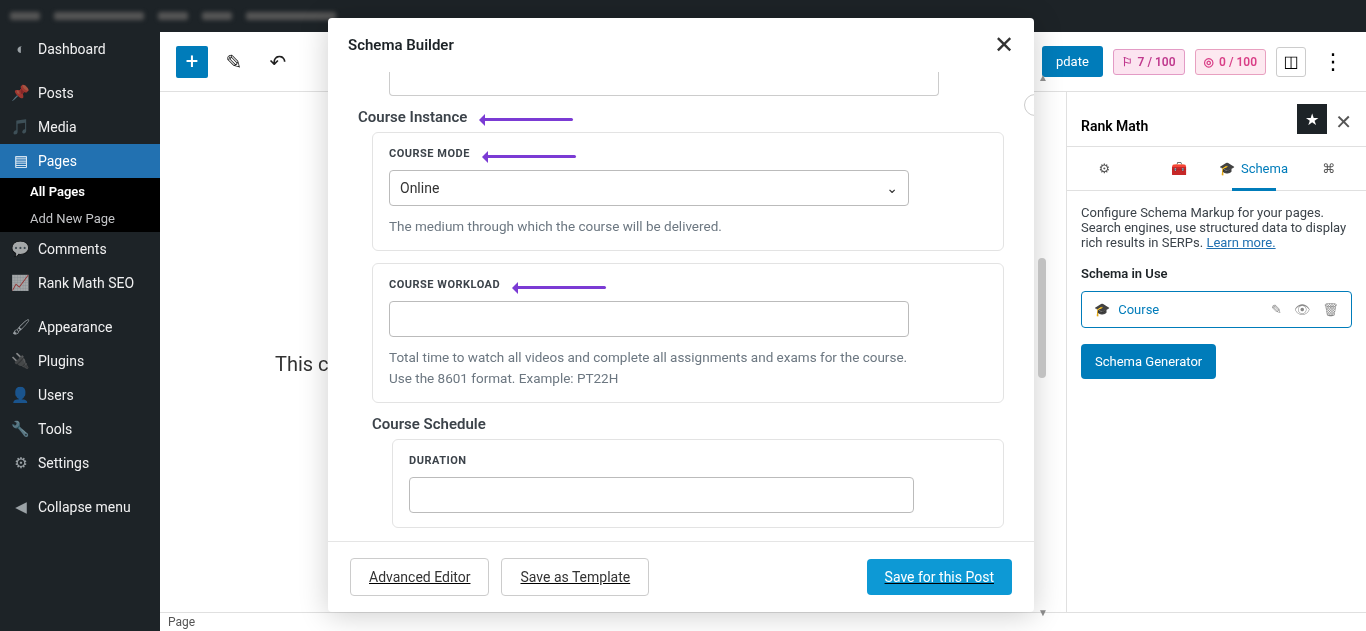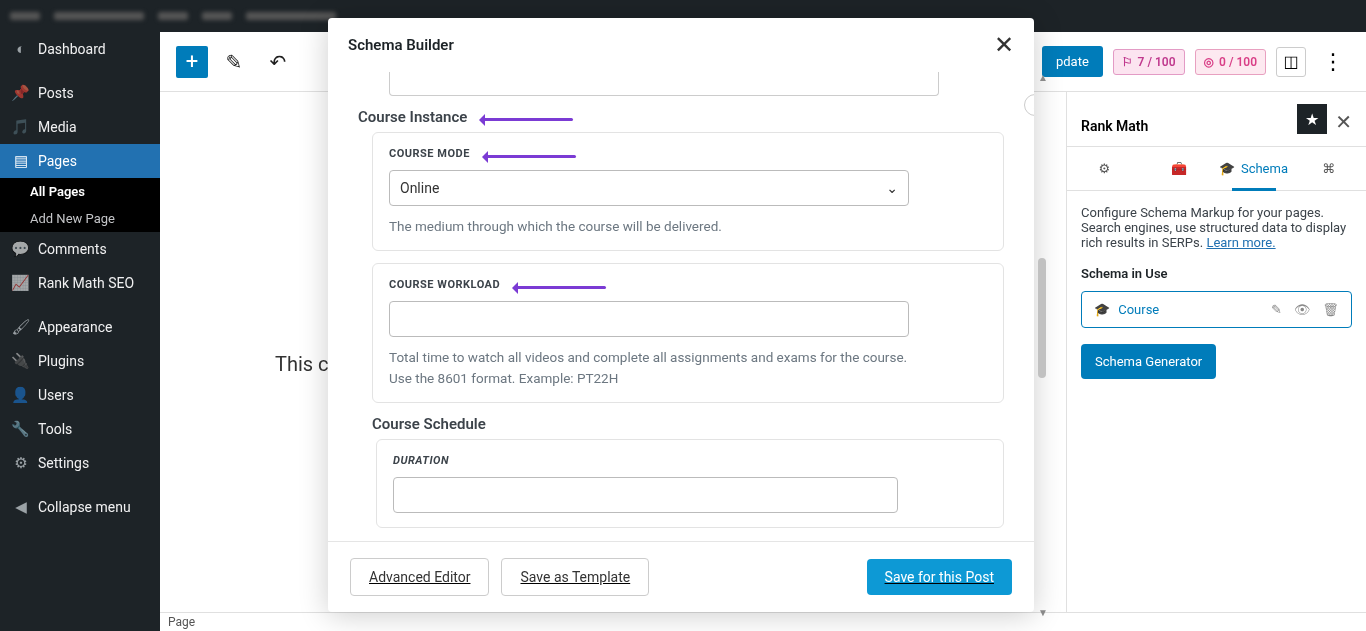--- a/index.html
+++ b/index.html
@@ -273,21 +273,21 @@
       <div class="prop-input">
         <span></span>
       </div>
       <div class="prop-help">Total time to watch all videos and complete all assignments and exams for the course. Use the 8601 format. Example: PT22H</div>
     </div>
 
     <div class="sec-header" style="margin-left:14px;">
       <span>Course Schedule</span>
     </div>
 
-    <div class="prop-box" style="margin-left:18px;font-style:italic;">
+    <div class="prop-box" style="margin-left:34px;">
       <div class="prop-label">DURATION</div>
       <div class="prop-input" style="width:505px;">
         <span></span>
       </div>
     </div>
   </div>
   <div class="modal-footer">
     <button class="mf-btn">Advanced Editor</button>
     <button class="mf-btn">Save as Template</button>
     <div class="spacer"></div>

